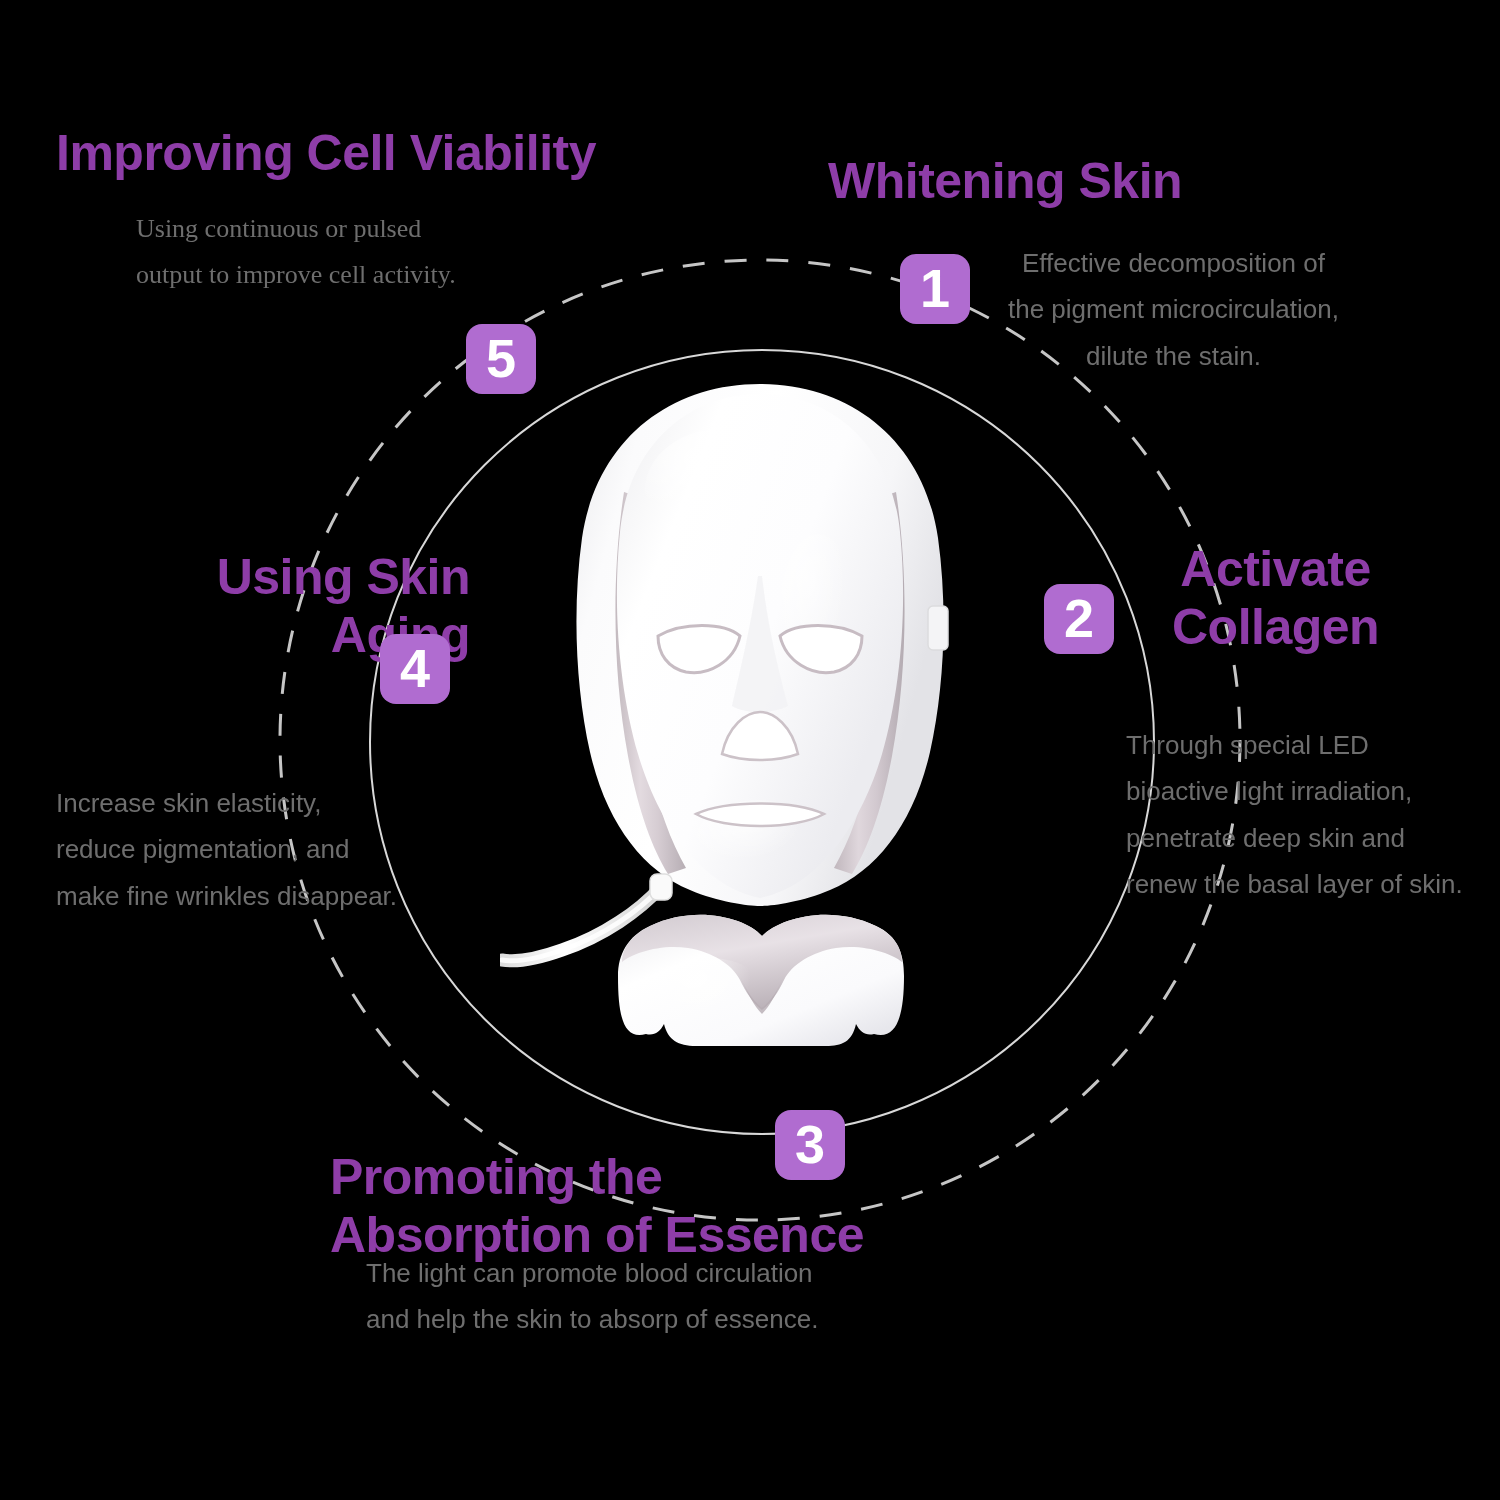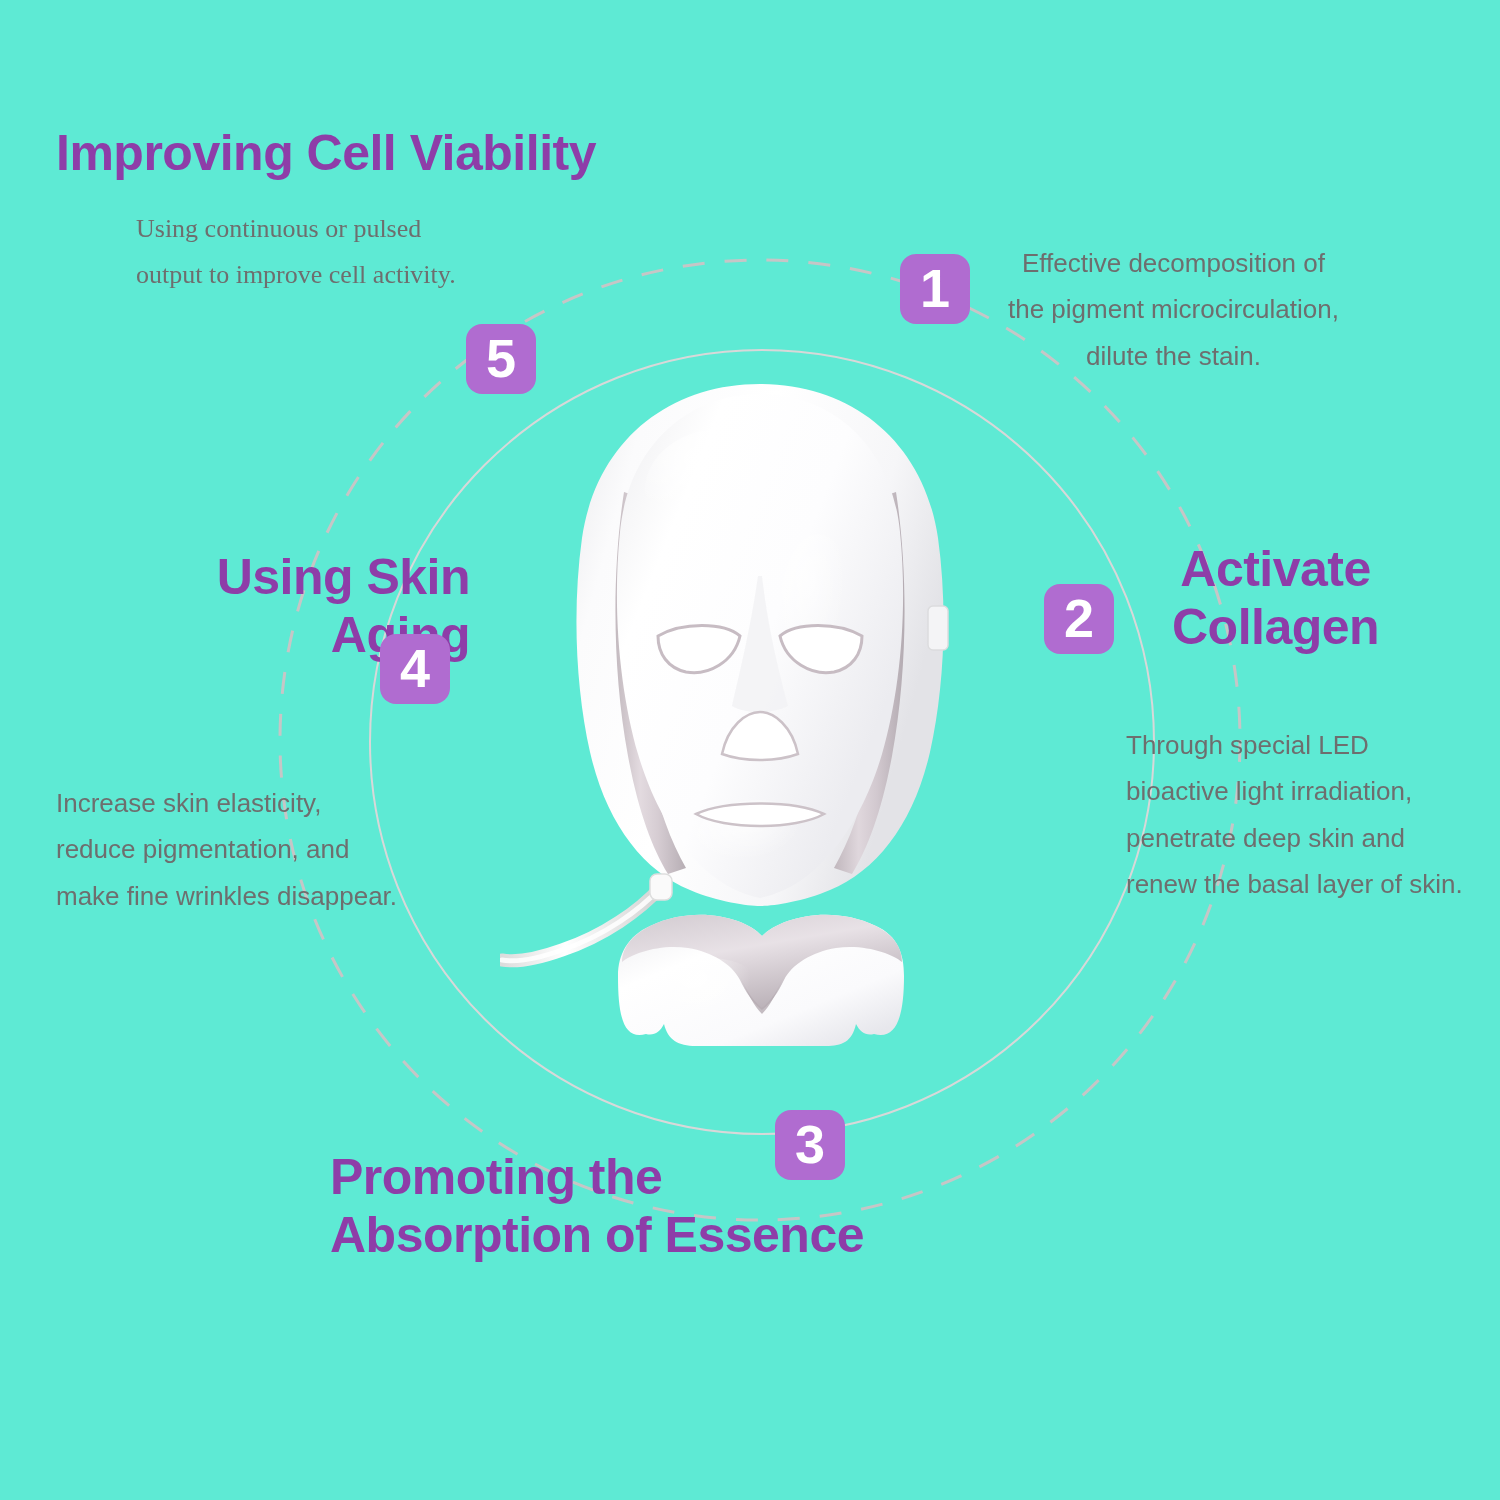--- a/index.html
+++ b/index.html
@@ -7,21 +7,21 @@
     padding: 0;
     background: #ffffff;
   }
   body {
     font-family: "Liberation Sans", sans-serif;
   }
   #page {
     position: relative;
     width: 1500px;
     height: 1500px;
-    background: #5eead4;
+    background: #000000;
     overflow: hidden;
   }
   .rings {
     position: absolute;
     left: 0;
     top: 0;
     width: 1500px;
     height: 1500px;
     pointer-events: none;
   }
@@ -209,20 +209,21 @@
     <path d="M160 518 C 140 540 104 566 62 580 C 34 590 14 592 2 590" fill="none" stroke="url(#gCable)" stroke-width="13" stroke-linecap="round"></path>
     <path d="M160 518 C 140 540 104 566 62 580 C 34 590 14 592 2 590" fill="none" stroke="#ffffff" stroke-width="5" stroke-linecap="round" opacity="0.85"></path>
     <rect x="150" y="504" width="22" height="26" rx="7" fill="#fafafa" stroke="#dedede" stroke-width="1.5"></rect>
   </svg>
 
   <div class="feature-title" id="t-5">Improving Cell Viability</div>
   <div class="feature-body" id="b-5">Using continuous or pulsed
 output to improve cell activity.</div>
   <div class="badge" id="n-5">5</div>
 
+  <div class="feature-title" id="t-1">Whitening Skin</div>
   <div class="feature-body" id="b-1">Effective decomposition of
 the pigment microcirculation,
 dilute the stain.</div>
   <div class="badge" id="n-1">1</div>
 
   <div class="feature-title" id="t-2">Activate
 Collagen</div>
   <div class="feature-body" id="b-2">Through special LED
 bioactive light irradiation,
 penetrate deep skin and
@@ -231,15 +232,17 @@
 
   <div class="feature-title" id="t-4">Using Skin
 Aging</div>
   <div class="feature-body" id="b-4">Increase skin elasticity,
 reduce pigmentation, and
 make fine wrinkles disappear.</div>
   <div class="badge" id="n-4">4</div>
 
   <div class="feature-title" id="t-3">Promoting the
 Absorption of Essence</div>
+  <div class="feature-body" id="b-3">The light can promote blood circulation
+and help the skin to absorp of essence.</div>
   <div class="badge" id="n-3">3</div>
 
 </div>
 
 </body></html>

